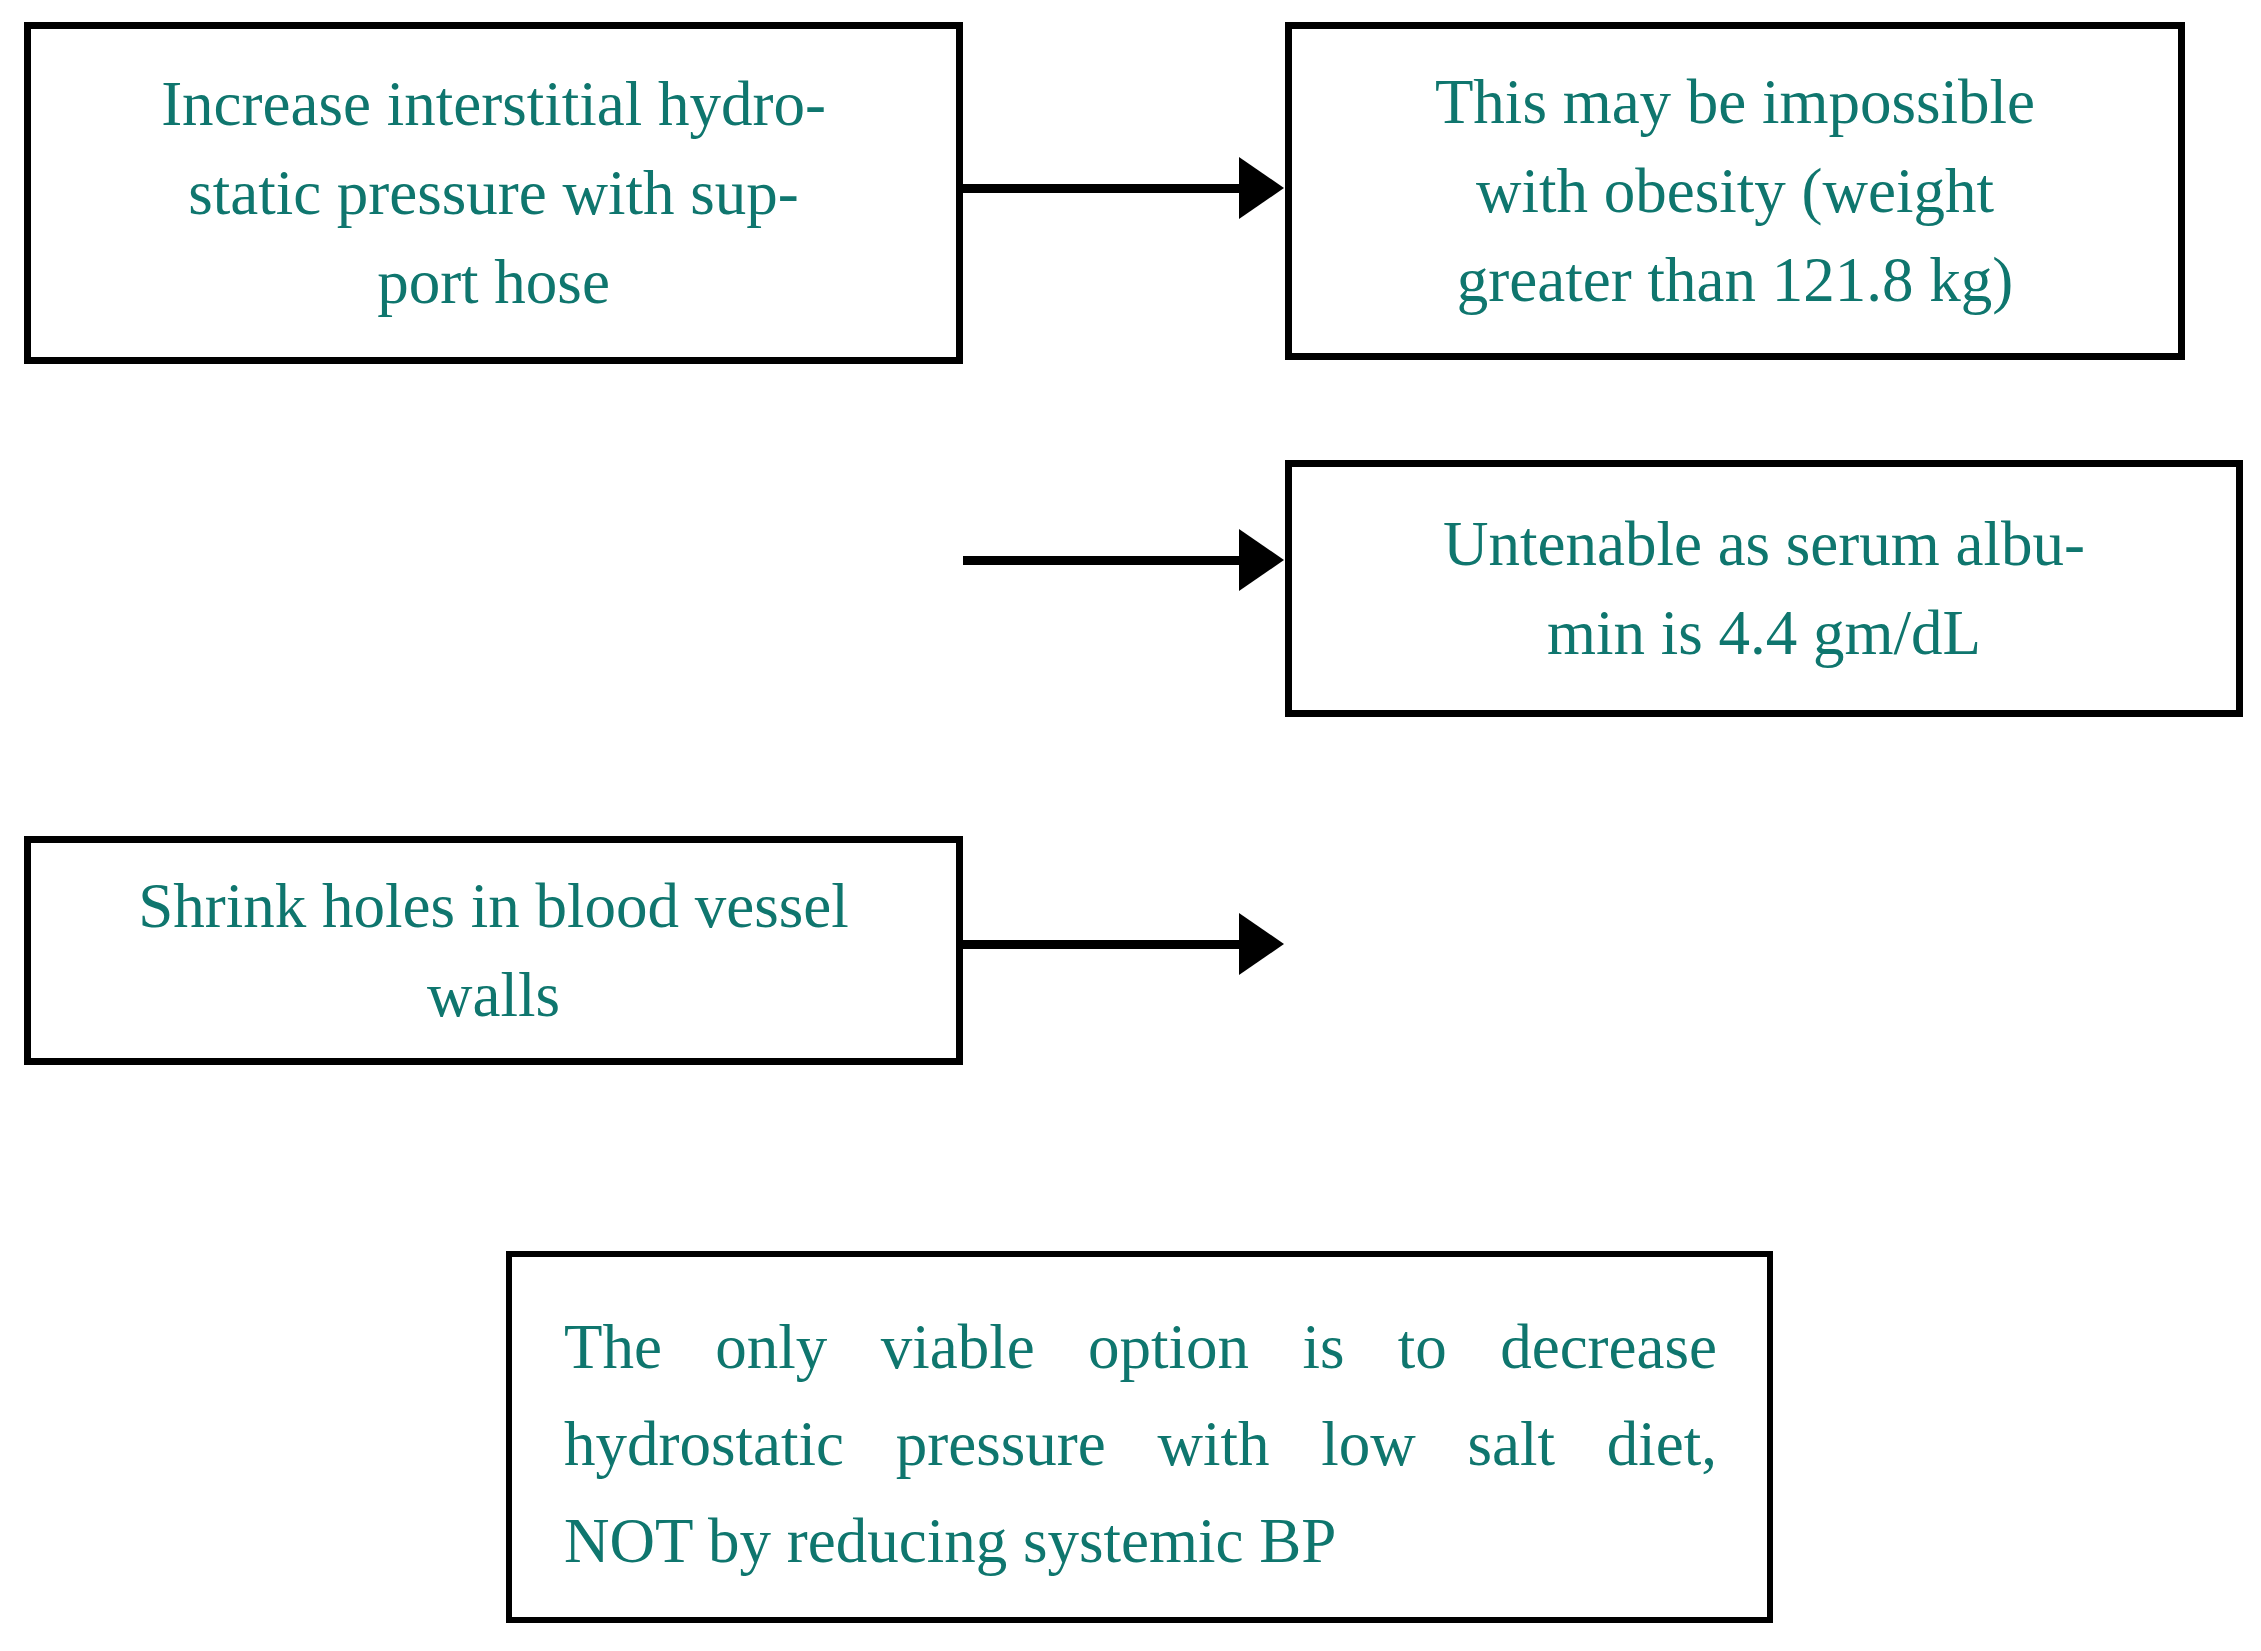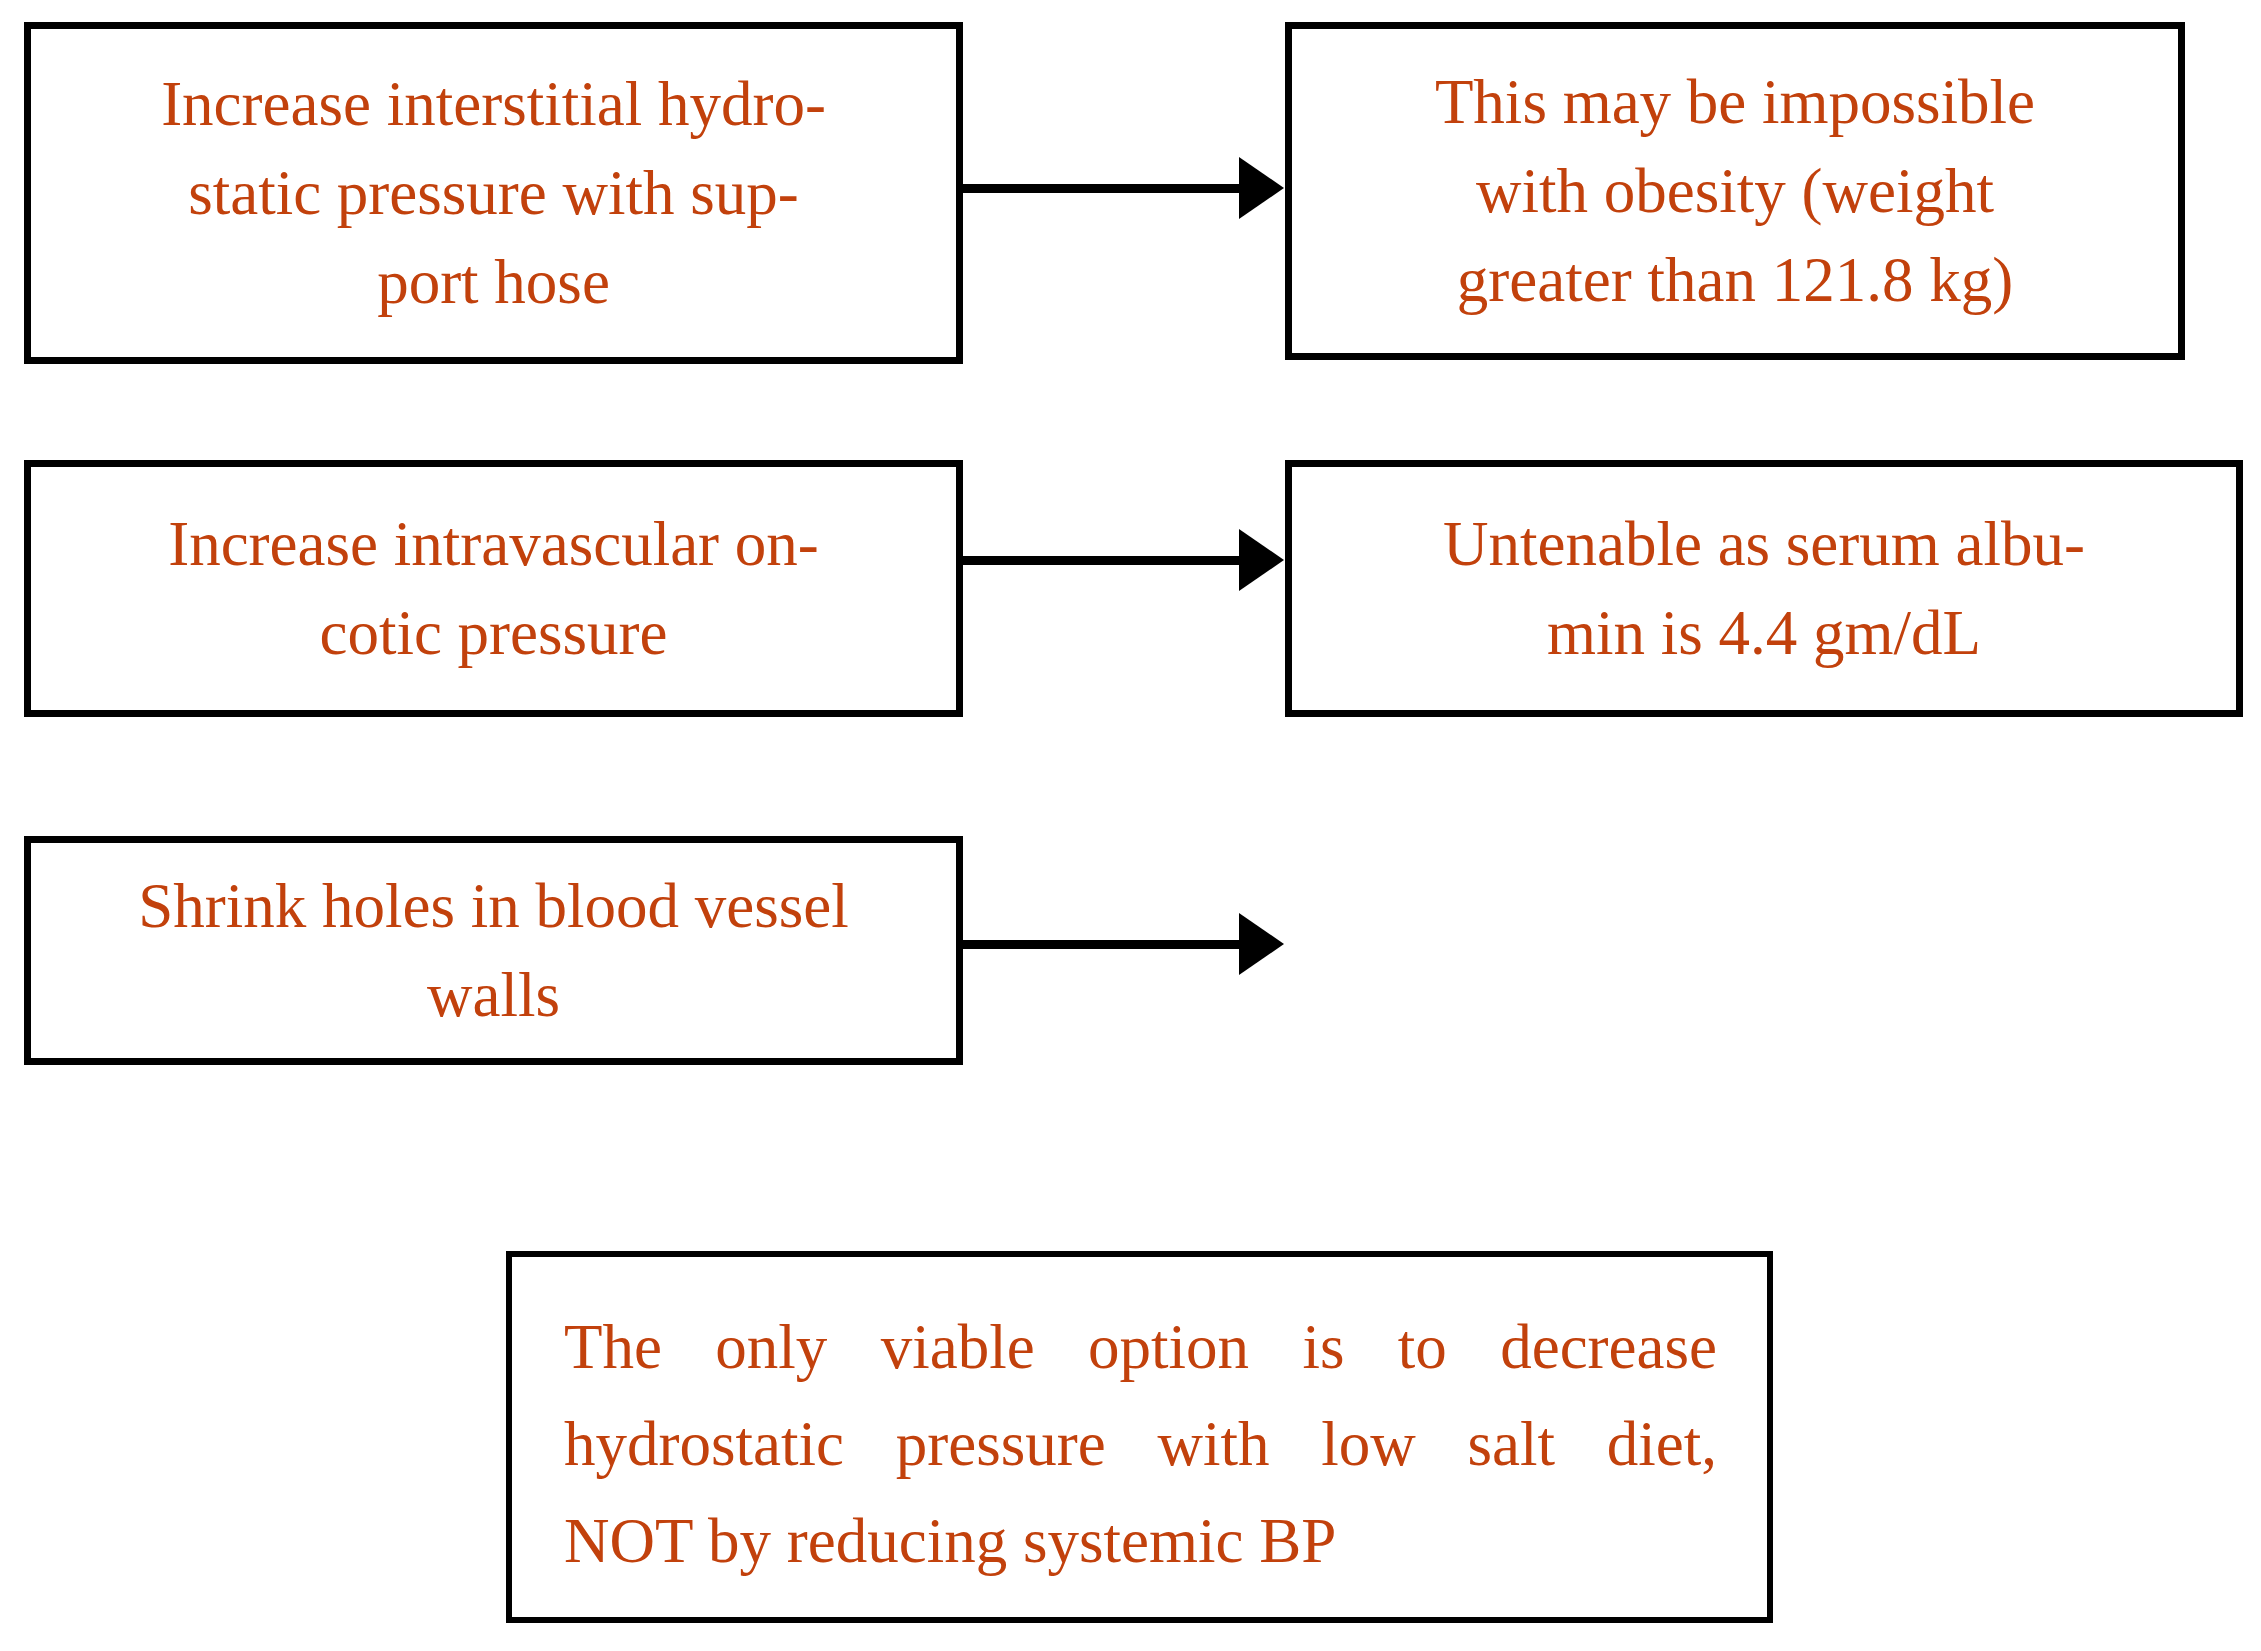--- a/index.html
+++ b/index.html
@@ -6,21 +6,21 @@
     margin: 0;
     padding: 0;
     background: #ffffff;
   }
   .canvas {
     position: relative;
     width: 2261px;
     height: 1652px;
     background: #ffffff;
     font-family: "Liberation Serif", "DejaVu Serif", serif;
-    color: #c2410c;
+    color: #0f766e;
   }
   .flowbox {
     position: absolute;
     box-sizing: border-box;
     border: 7.3px solid #000000;
     background: #ffffff;
     display: flex;
     align-items: center;
     justify-content: center;
     text-align: center;
@@ -107,24 +107,20 @@
     <div class="shaft"></div>
     <div class="head"></div>
   </div>
 
   <div class="flowbox box-b1">
     <span>This may be impossible
 with obesity (weight
 greater than 121.8 kg)</span>
   </div>
 
-  <div class="flowbox box-a2">
-    <span>Increase intravascular on-
-cotic pressure</span>
-  </div>
 
   <div class="arrow arrow-2">
     <div class="shaft"></div>
     <div class="head"></div>
   </div>
 
   <div class="flowbox box-b2">
     <span>Untenable as serum albu-
 min is 4.4 gm/dL</span>
   </div>

